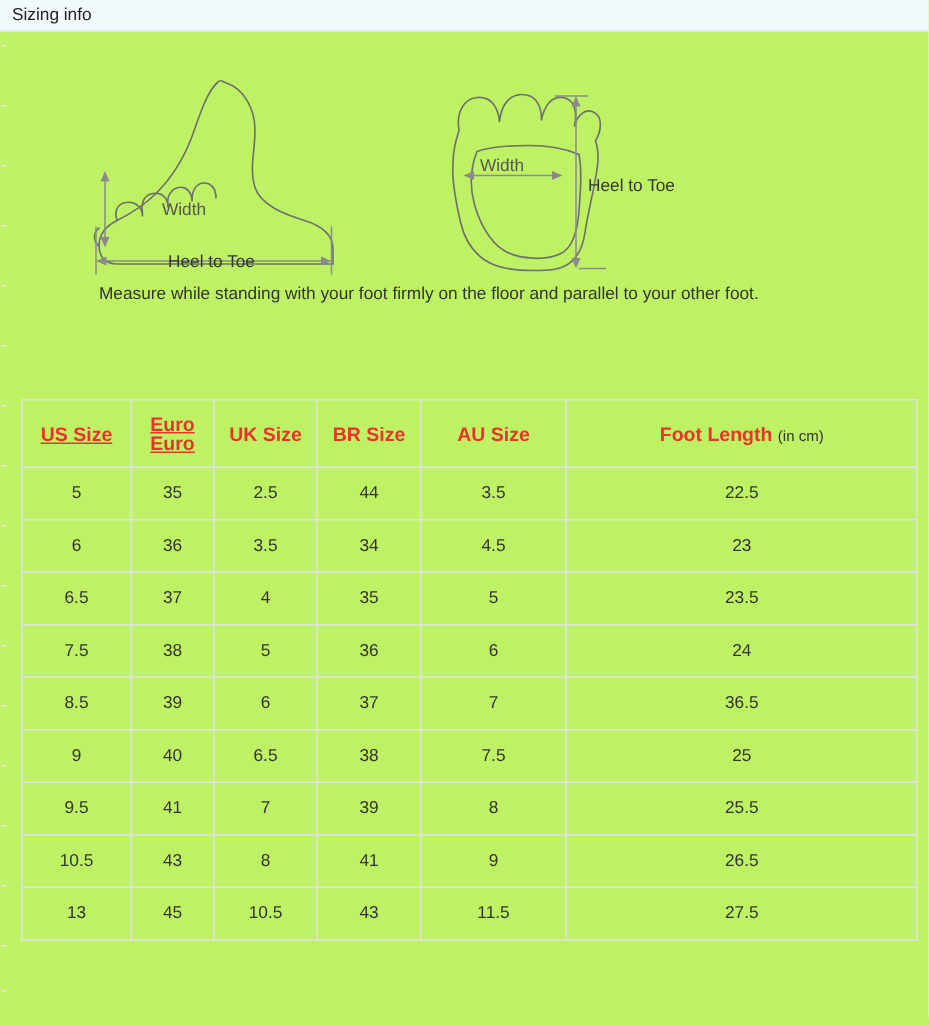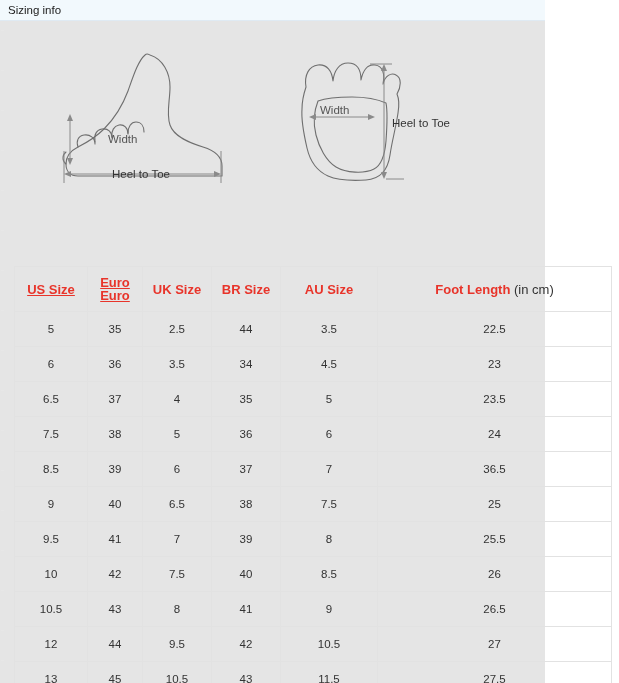--- a/index.html
+++ b/index.html
@@ -9,24 +9,24 @@
   }
   body {
     width: 619px;
     height: 683px;
     font-family: "Liberation Sans", sans-serif;
     color: #333333;
     position: relative;
     overflow: hidden;
   }
   .page {
-    width: 545px;
+    width: 619px;
     height: 683px;
     position: relative;
-    background: #e5e5e5;
+    background: #bef264;
   }
   
   .header-bar {
     height: 21px;
     background: #f2f9fd;
     border-bottom: 1px solid #dfeaf3;
     display: flex;
     align-items: center;
     padding-left: 8px;
     box-sizing: border-box;
@@ -98,21 +98,21 @@
   }
   th.col-us { width: 72px; text-decoration: underline; }
   th.col-euro { width: 54px; font-size: 12.5px; text-decoration: underline; }
   th.col-uk { width: 68px; }
   th.col-br { width: 68px; }
   th.col-au { width: 96px; }
   th.col-foot { width: 233px; }
   .foot-unit {
     color: #333;
     font-weight: normal;
-    font-size: 13px;
+    font-size: 10px;
   }
   .euro-line { display: block; line-height: 13px; }
 </style>
 </head>
 <body>
 
 <div class="page">
 
   <div class="header-bar">
     <span class="header-title">Sizing info</span>
@@ -217,20 +217,21 @@
       <g stroke="#8a8a8a" stroke-width="1" fill="none">
         <line x1="370" y1="43" x2="392" y2="43"></line>
         <line x1="386" y1="158" x2="404" y2="158"></line>
         <line x1="384" y1="47" x2="384" y2="154"></line>
         <polygon points="384,43 381,50 387,50" fill="#8a8a8a" stroke="none"></polygon>
         <polygon points="384,158 381,151 387,151" fill="#8a8a8a" stroke="none"></polygon>
       </g>
       <text x="392" y="106" font-family="Liberation Sans, sans-serif" font-size="11.5" fill="#333">Heel to Toe</text>
     </svg>
 
+    <div class="measure-note">Measure while standing with your foot firmly on the floor and parallel to your other foot.</div>
   </div>
 
   <div class="table-wrap">
     <table class="size-table">
       <thead>
         <tr>
           <th class="col-us">US Size</th>
           <th class="col-euro">
             <span class="euro-line">Euro</span>
             <span class="euro-line">Euro</span>
@@ -295,44 +296,28 @@
         </tr>
         <tr>
           <td>9.5</td>
           <td>41</td>
           <td>7</td>
           <td>39</td>
           <td>8</td>
           <td>25.5</td>
         </tr>
         <tr>
-          <td>10</td>
-          <td>42</td>
-          <td>7.5</td>
-          <td>40</td>
-          <td>8.5</td>
-          <td>26</td>
-        </tr>
-        <tr>
           <td>10.5</td>
           <td>43</td>
           <td>8</td>
           <td>41</td>
           <td>9</td>
           <td>26.5</td>
         </tr>
         <tr>
-          <td>12</td>
-          <td>44</td>
-          <td>9.5</td>
-          <td>42</td>
-          <td>10.5</td>
-          <td>27</td>
-        </tr>
-        <tr>
           <td>13</td>
           <td>45</td>
           <td>10.5</td>
           <td>43</td>
           <td>11.5</td>
           <td>27.5</td>
         </tr>
       </tbody>
     </table>
   </div>

